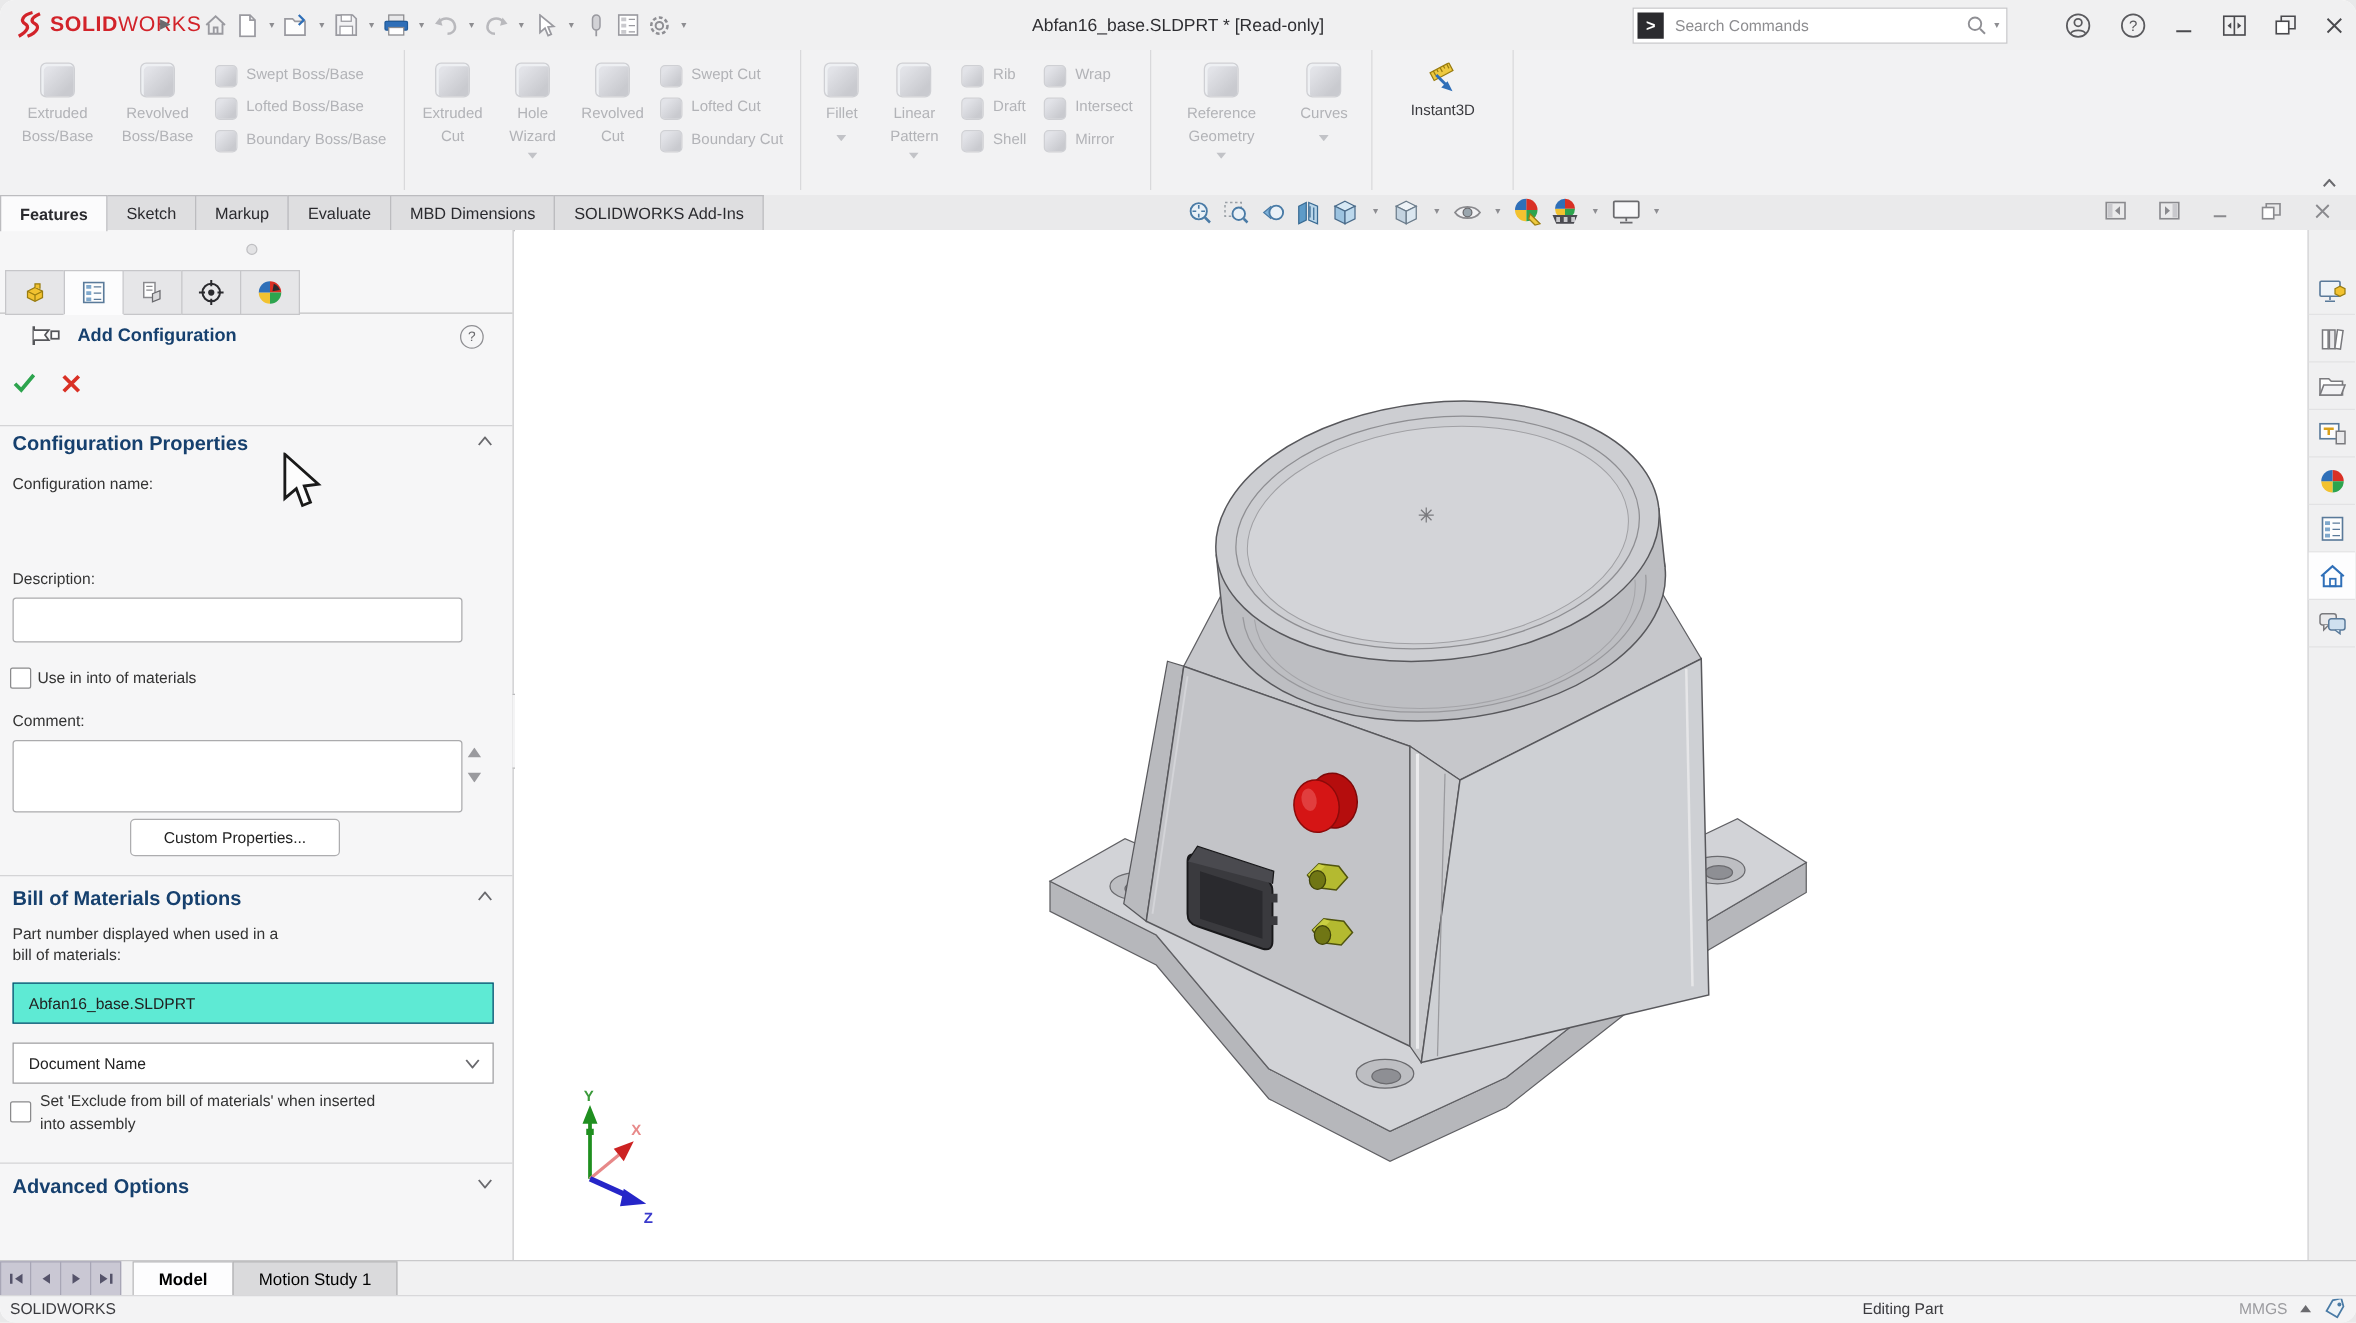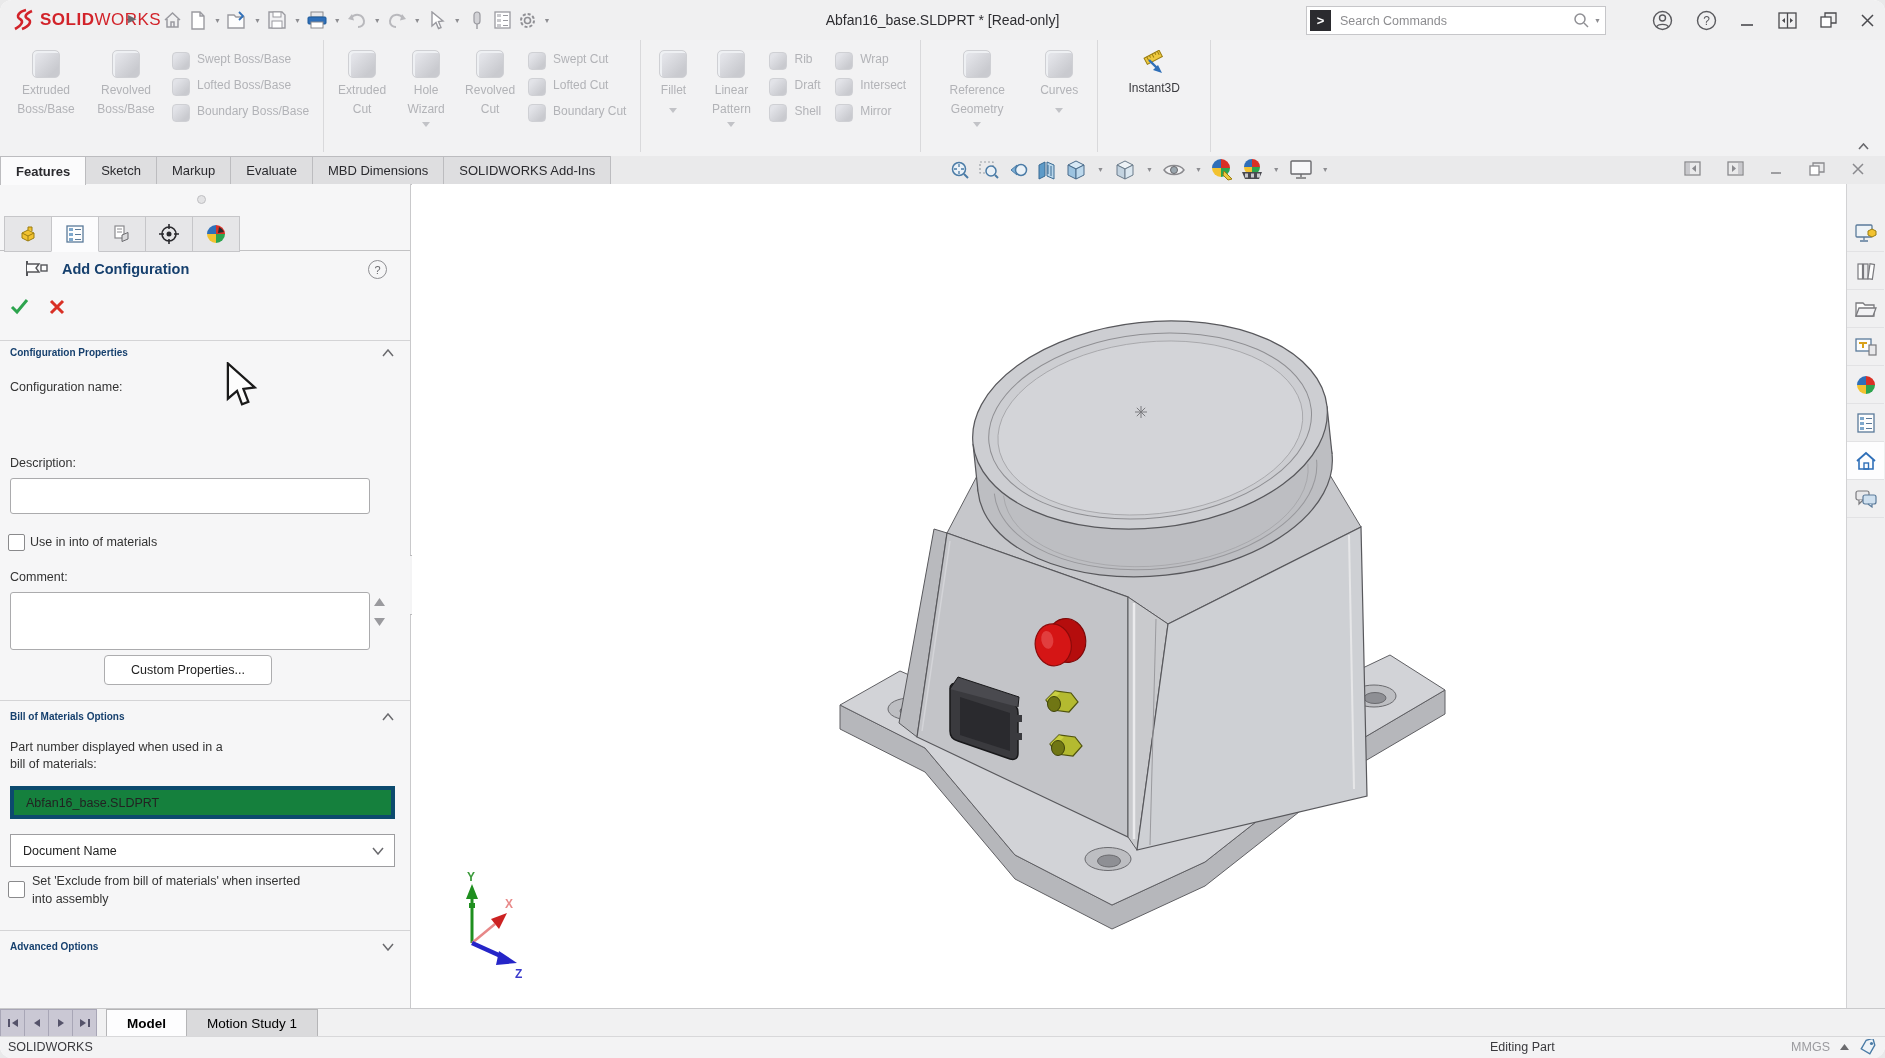--- a/index.html
+++ b/index.html
@@ -47,31 +47,31 @@
   .panel{position:absolute;left:0;top:184px;width:410px;height:824px;background:#f6f6f7;border-right:1px solid #c9c9cb;font-size:12.5px;color:#333;}
   .pm-dot{position:absolute;left:197px;top:11px;width:7px;height:7px;border-radius:50%;background:#e3e3e5;border:1px solid #bfbfc2}
   .pmtabs{position:absolute;left:0;top:32px;width:410px;height:35px;border-bottom:1px solid #c2c2c4;display:flex;padding-left:4px;box-sizing:border-box}
   .pmtab{width:46px;height:34px;background:#e6e6e8;border:1px solid #c6c6c9;margin-right:-1px;display:flex;align-items:center;justify-content:center}
   .pmtab.active{background:#fcfcfd;border-bottom:1px solid #fcfcfd;z-index:2}
   .pm-header{position:absolute;left:25px;top:76px;display:flex;align-items:center;gap:13px}
   .pm-title{font-size:14.5px;font-weight:700;color:#16406e}
   .helpbtn{position:absolute;left:368px;top:76px;width:17px;height:17px;border:1px solid #8f8f93;border-radius:50%;color:#6a6a6e;font-size:11px;display:flex;align-items:center;justify-content:center}
   .okrow{position:absolute;left:10px;top:114px;display:flex;gap:20px;align-items:center}
   .divider{position:absolute;left:0;width:410px;border-top:1px solid #d4d4d6}
-  .sec-h{position:absolute;left:10px;font-weight:700;color:#16406e;font-size:10px}
+  .sec-h{position:absolute;left:10px;font-weight:700;color:#16406e;font-size:16px}
   .sec-ch{position:absolute;left:382px;}
   .flabel{position:absolute;left:10px;color:#333}
   .tinput{position:absolute;background:#fff;border:1px solid #ababad;display:flex;align-items:center;padding:0 12px;box-sizing:border-box;color:#222}
   .tinput.focus{border-bottom:2px solid #1a70c8}
   .caret{display:inline-block;width:1px;height:16px;background:#222;margin-left:1px}
   .cb{position:absolute;width:15px;height:15px;background:#fff;border:1px solid #8a8a8c;border-radius:2px}
   .cblabel{position:absolute;color:#333}
   .spincol{position:absolute;left:370px;width:18px;display:flex;flex-direction:column;gap:12px;align-items:center}
   .btn{position:absolute;background:#fff;border:1px solid #adadaf;border-radius:4px;display:flex;align-items:center;justify-content:center;color:#222;font-size:12.5px}
-  .greybox{position:absolute;background:#15803d;border:4px solid #0c4a6e;display:flex;align-items:center;padding:12px 12px;box-sizing:border-box;color:#222}
+  .greybox{position:absolute;background:#5eead4;border:1px solid #0c4a6e;display:flex;align-items:center;padding:12px 12px;box-sizing:border-box;color:#222}
   .dropdown{position:absolute;background:#fff;border:1px solid #9d9da0;display:flex;align-items:center;justify-content:space-between;padding:0 10px 0 12px;box-sizing:border-box;color:#222}
   
   .split-bump{position:absolute;left:410px;top:555px;width:9px;height:58px;background:#f4f4f5;border:1px solid #b9b9bb;border-left:none;}
   .split-dot{position:absolute;left:412px;top:578px;width:6px;height:6px;border-radius:50%;background:#d9d9db;border:1px solid #aaaaae}
   
   .viewport{position:absolute;left:412px;top:184px;width:1435px;height:824px;background:#fff;}
   .triad-lbl{font-size:12px;font-weight:bold}
   
   .taskpane{position:absolute;right:0;top:184px;width:38px;height:824px;background:#f0f0f1;border-left:1px solid #d2d2d4}
   .tpi{width:37px;height:37px;display:flex;align-items:center;justify-content:center;border-bottom:1px solid #e2e2e4}

